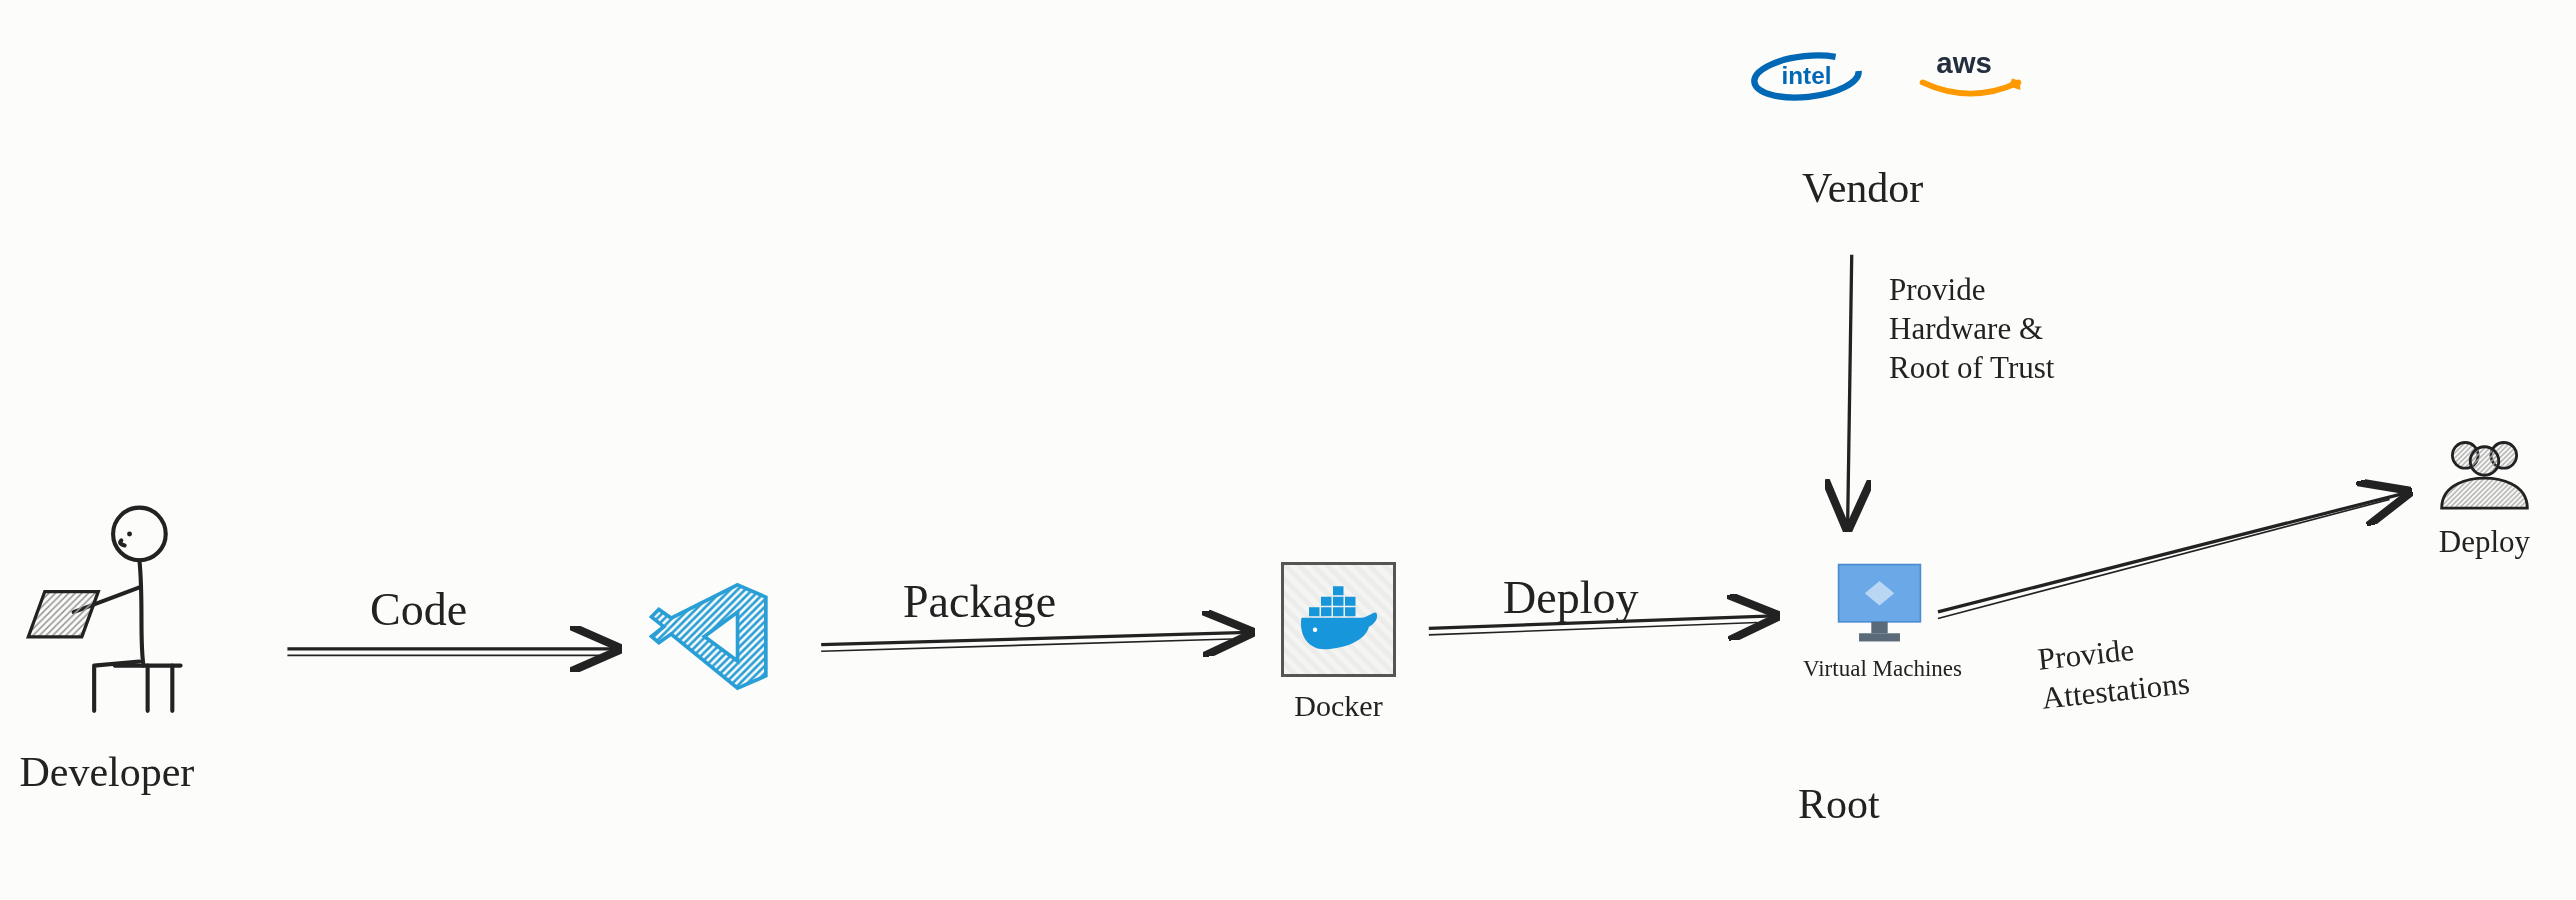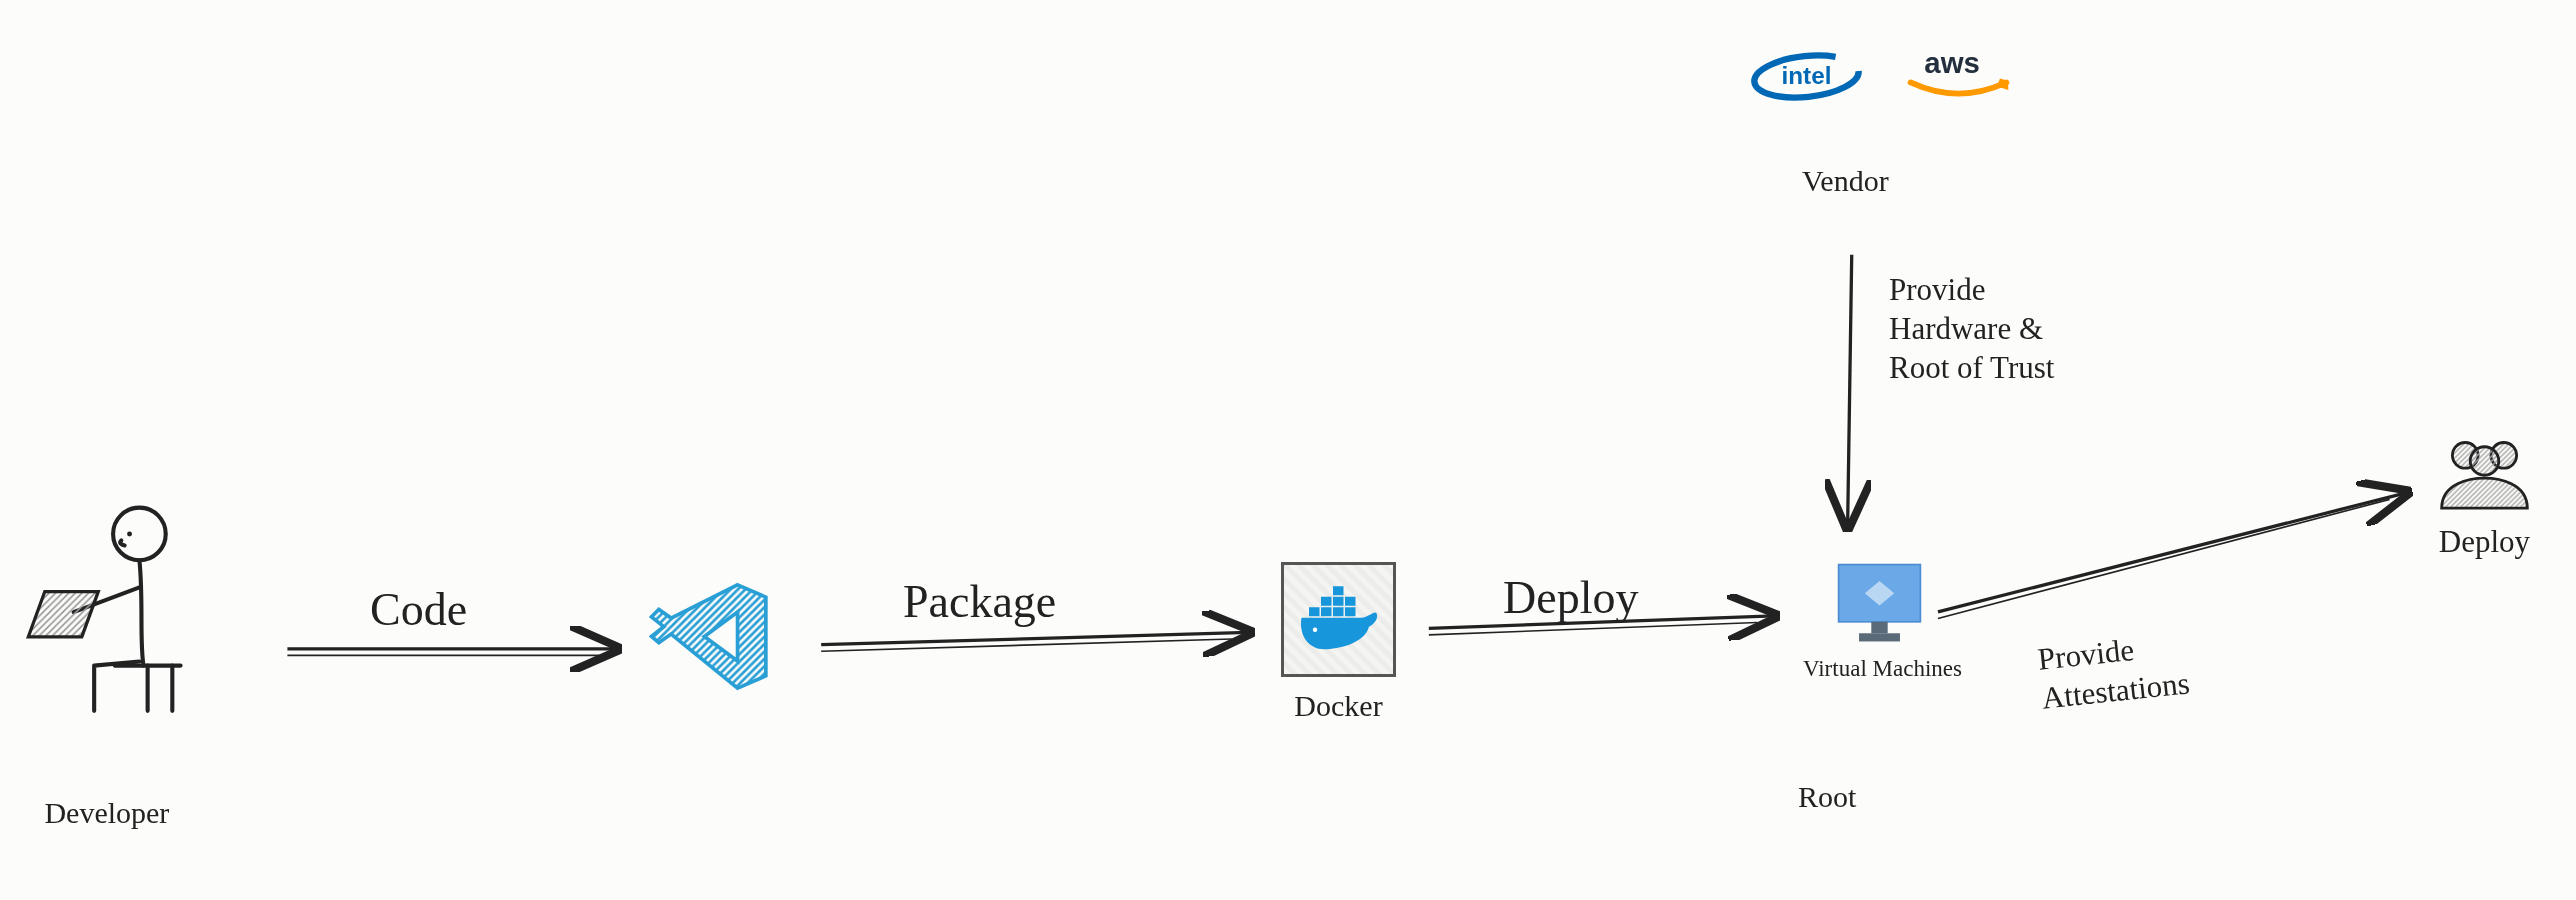--- a/index.html
+++ b/index.html
@@ -12,21 +12,21 @@
     color: #222;
     overflow: hidden;
   }
   .node {
     position: absolute;
     display: flex;
     flex-direction: column;
     align-items: center;
   }
   .label {
-    font-size: 30px;
+    font-size: 42px;
     text-align: center;
     line-height: 1.15;
     white-space: pre;
   }
   .sublabel {
     font-size: 23px;
     text-align: center;
     line-height: 1.2;
   }
   .edge-label {
@@ -54,30 +54,30 @@
   }
   .docker-whale { width: 90px; height: 74px; }
   
   .vm-icon { width: 99px; height: 90px; }
   
   .users-icon { width: 107px; height: 82px; }
   
   .vendor-logos {
     position: absolute;
     display: flex;
-    gap: 37px;
+    gap: 49px;
     align-items: center;
   }
   .intel-logo { width: 115px; height: 57px; }
   .aws-logo { width: 115px; height: 70px; }
 </style>
 </head>
 <body>
 
-<div class="node" style="left:16.4px; top:501px;gap:48px;">
+<div class="node" style="left:16.4px; top:501px;">
   <svg class="dev-svg" viewBox="0 0 220 260">
     <g stroke="#222" stroke-width="5" fill="none" stroke-linecap="round" stroke-linejoin="round">
 
       <circle cx="150" cy="40" r="32"></circle>
 
       <circle cx="138" cy="40" r="3" fill="#222" stroke="none"></circle>
 
       <path d="M128 48 q-4 4 4 6"></path>
 
       <path d="M150 72 C 155 120 150 170 155 200"></path>

